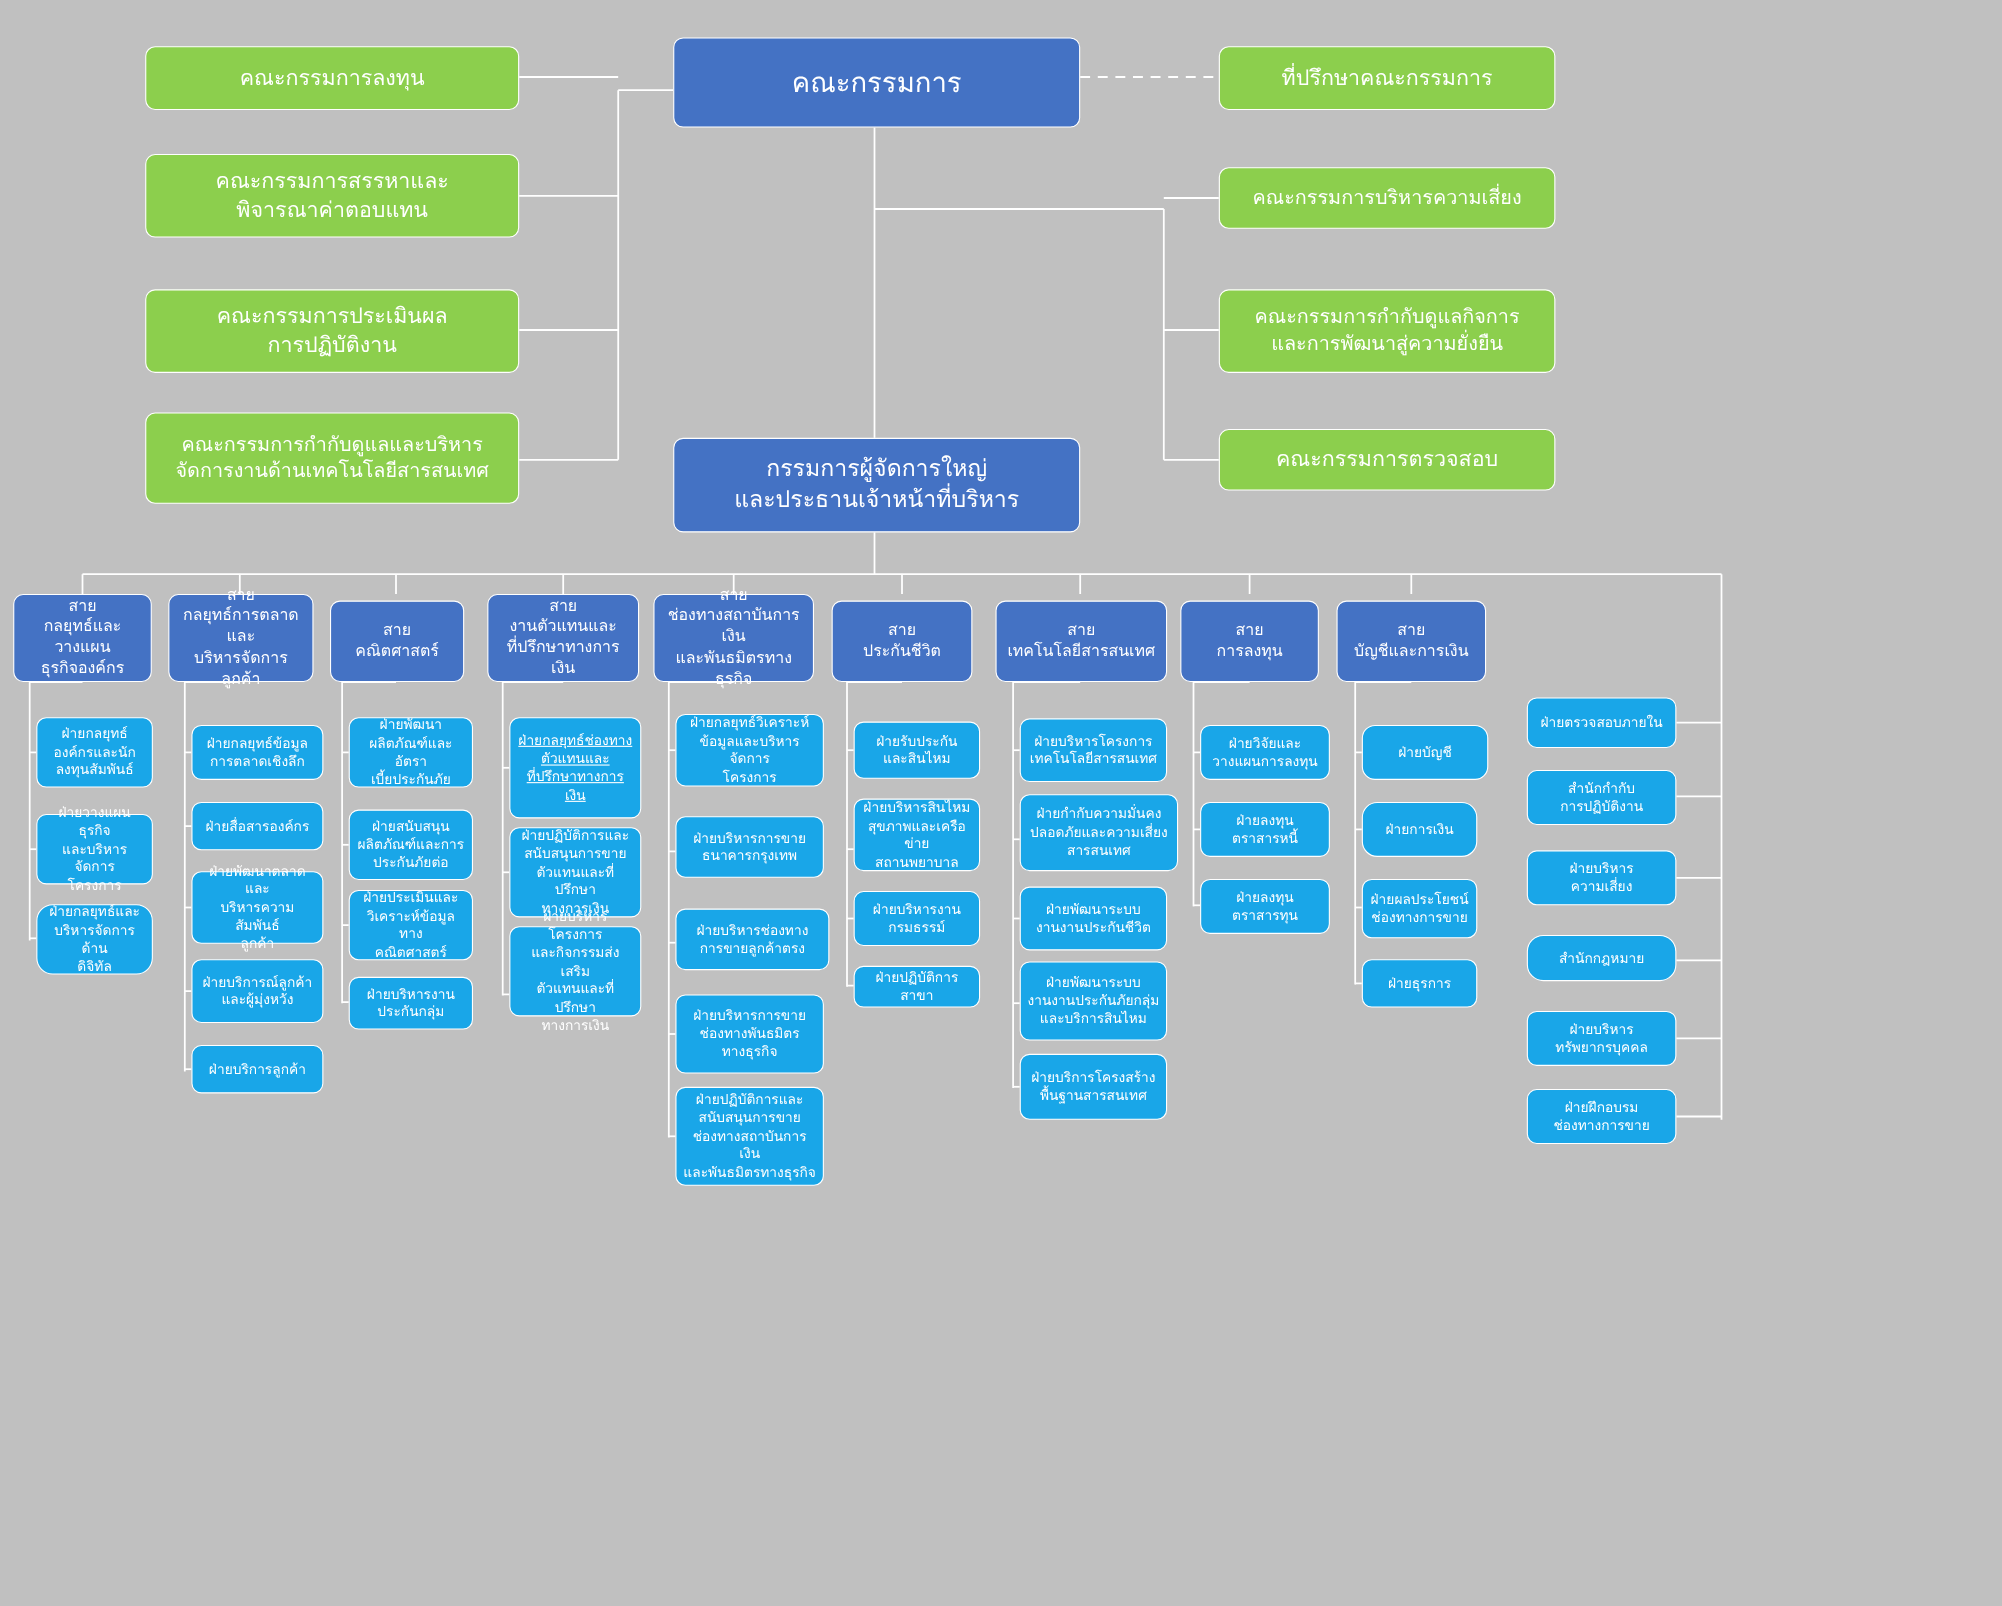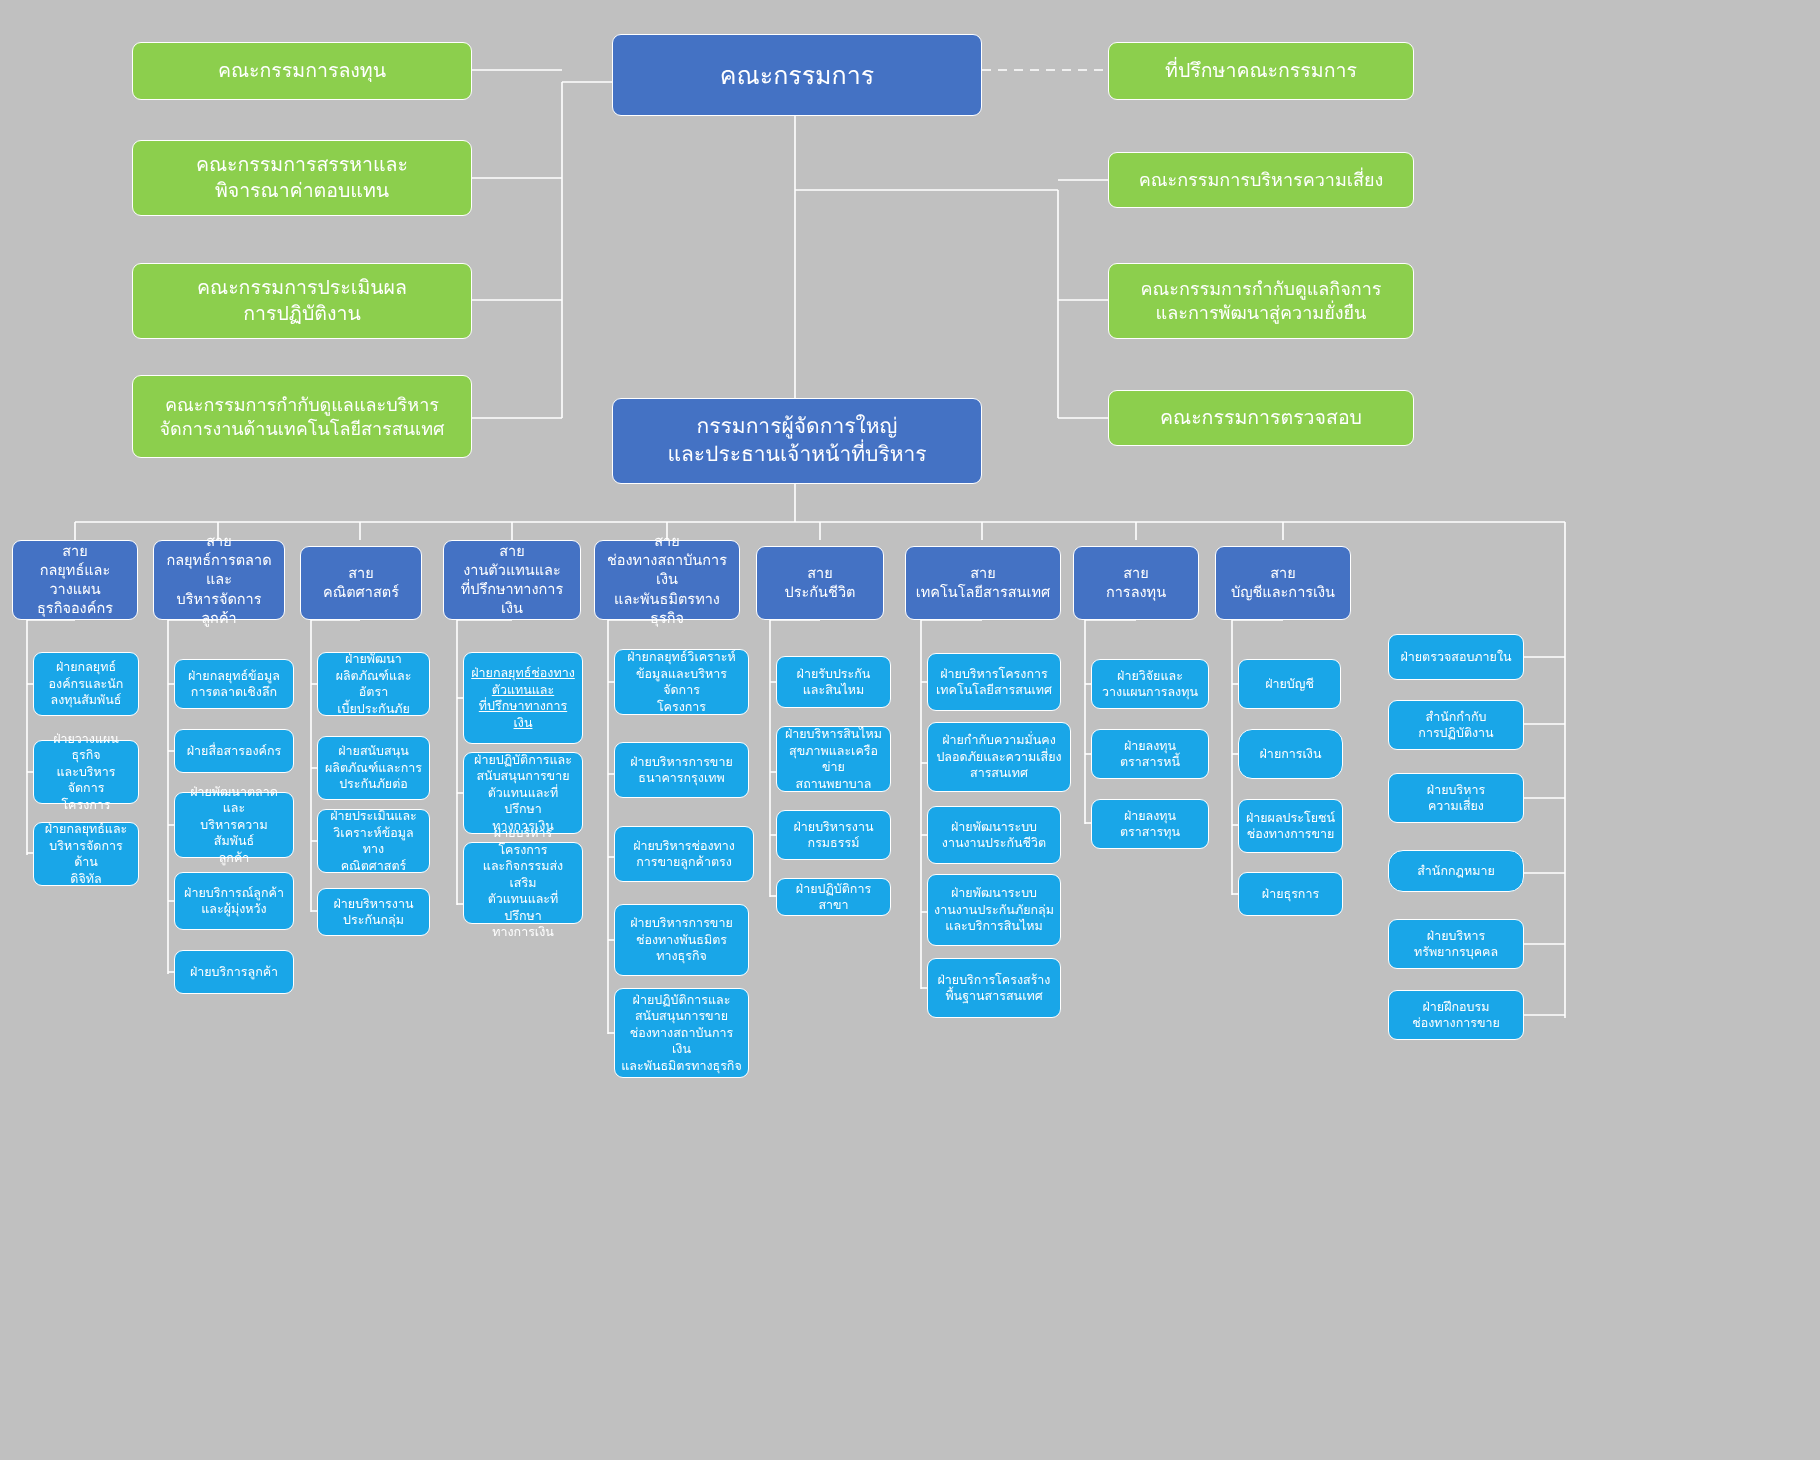--- a/index.html
+++ b/index.html
@@ -230,21 +230,21 @@
 
   <div class="node division" style="left:1215px; top:546px; width:136px; height:74px;">สาย
 บัญชีและการเงิน</div>
 
   <div class="node dept" style="left:33px; top:652px; width:106px; height:64px;">ฝ่ายกลยุทธ์
 องค์กรและนัก
 ลงทุนสัมพันธ์</div>
   <div class="node dept" style="left:33px; top:740px; width:106px; height:64px;">ฝ่ายวางแผนธุรกิจ
 และบริหารจัดการ
 โครงการ</div>
-  <div class="node dept" style="left:33px; top:822px; width:106px; height:64px;">ฝ่ายกลยุทธ์และ
+  <div class="node dept" style="left:33px; top:822px; width:106px; height:64px;border-radius:15px;">ฝ่ายกลยุทธ์และ
 บริหารจัดการด้าน
 ดิจิทัล</div>
 
   <div class="node dept" style="left:174px; top:659px; width:120px; height:50px;">ฝ่ายกลยุทธ์ข้อมูล
 การตลาดเชิงลึก</div>
   <div class="node dept" style="left:174px; top:729px; width:120px; height:44px;">ฝ่ายสื่อสารองค์กร</div>
   <div class="node dept" style="left:174px; top:792px; width:120px; height:66px;">ฝ่ายพัฒนาตลาดและ
 บริหารความสัมพันธ์
 ลูกค้า</div>
   <div class="node dept" style="left:174px; top:872px; width:120px; height:58px;">ฝ่ายบริการณ์ลูกค้า
@@ -312,21 +312,21 @@
   <div class="node dept" style="left:927px; top:958px; width:134px; height:60px;">ฝ่ายบริการโครงสร้าง
 พื้นฐานสารสนเทศ</div>
 
   <div class="node dept" style="left:1091px; top:659px; width:118px; height:50px;">ฝ่ายวิจัยและ
 วางแผนการลงทุน</div>
   <div class="node dept" style="left:1091px; top:729px; width:118px; height:50px;">ฝ่ายลงทุน
 ตราสารหนี้</div>
   <div class="node dept" style="left:1091px; top:799px; width:118px; height:50px;">ฝ่ายลงทุน
 ตราสารทุน</div>
 
-  <div class="node dept" style="left:1238px; top:659px; width:103px; height:50px;">ฝ่ายบัญชี</div>
+  <div class="node dept" style="left:1238px; top:659px; width:115px; height:50px;border-radius:12px;">ฝ่ายบัญชี</div>
   <div class="node dept" style="left:1238px; top:729px; width:105px; height:50px;border-radius:14px;">ฝ่ายการเงิน</div>
   <div class="node dept" style="left:1238px; top:799px; width:105px; height:54px;">ฝ่ายผลประโยชน์
 ช่องทางการขาย</div>
   <div class="node dept" style="left:1238px; top:872px; width:105px; height:44px;">ฝ่ายธุรการ</div>
 
   <div class="node dept" style="left:1388px; top:634px; width:136px; height:46px;">ฝ่ายตรวจสอบภายใน</div>
   <div class="node dept" style="left:1388px; top:700px; width:136px; height:50px;">สำนักกำกับ
 การปฏิบัติงาน</div>
   <div class="node dept" style="left:1388px; top:773px; width:136px; height:50px;">ฝ่ายบริหาร
 ความเสี่ยง</div>

